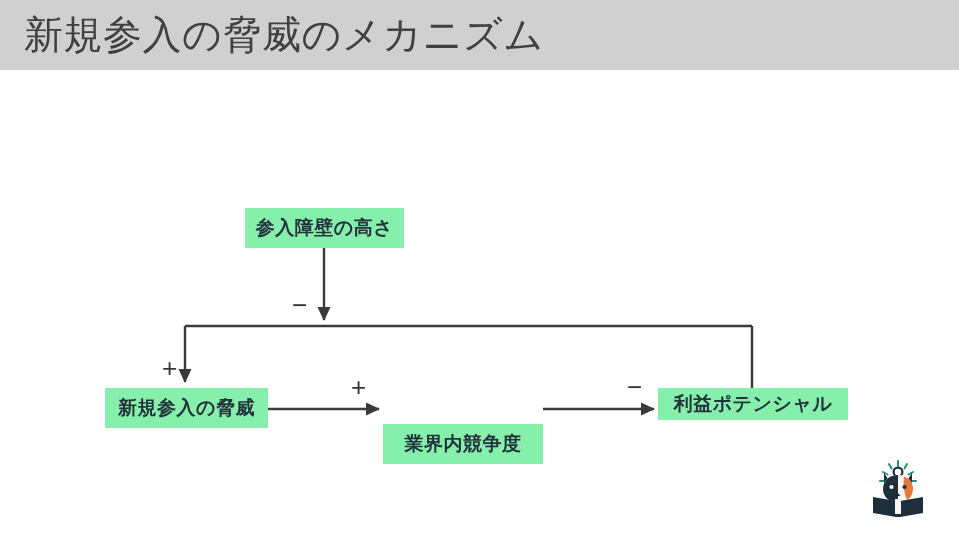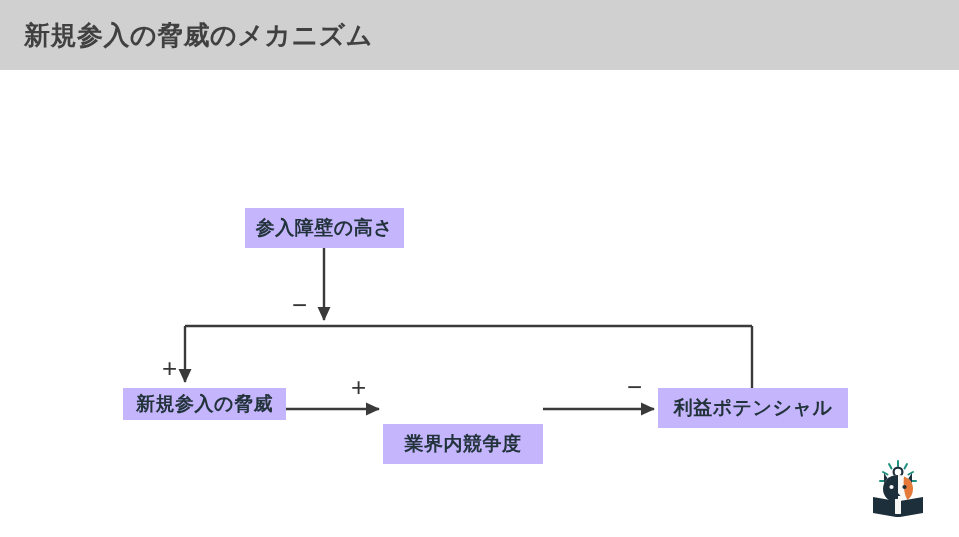--- a/index.html
+++ b/index.html
@@ -25,71 +25,71 @@
     position: absolute;
     left: 0; top: 0;
     width: 959px;
     height: 70px;
     background: #d0d0d0;
   }
   #slide-title {
     position: absolute;
     left: 24px;
     top: 14px;
-    font-size: 26px;
+    font-size: 39px;
     line-height: 42px;
     color: #404040;
-    font-weight: 700;
+    font-weight: 400;
     letter-spacing: 0.5px;
     white-space: nowrap;
   }
   #canvas {
     position: absolute;
     left: 0; top: 0;
     width: 959px;
     height: 537px;
   }
   .node {
     position: absolute;
-    background: #c4b5fd;
+    background: #86efac;
     color: #22333b;
     font-size: 19px;
     font-weight: bold;
     display: flex;
     align-items: center;
     justify-content: center;
     letter-spacing: 0.5px;
     white-space: nowrap;
     box-sizing: border-box;
   }
   #node-barrier {
     left: 245px;
     top: 208px;
     width: 159px;
     height: 40px;
   }
   #node-threat {
-    left: 123px;
+    left: 105px;
     top: 388px;
     width: 163px;
-    height: 32px;
+    height: 40px;
     text-align: center;
   }
   #node-rivalry {
     left: 383px;
     top: 388px;
     width: 160px;
     height: 40px;
     margin-top: 36px;
   }
   #node-profit {
     left: 658px;
     top: 388px;
     width: 190px;
-    height: 40px;
+    height: 32px;
   }
   .sign {
     position: absolute;
     font-size: 26px;
     font-weight: 500;
     color: #353535;
     line-height: 1;
     font-family: "Liberation Sans", sans-serif;
   }
   #sign-barrier-rivalry {

